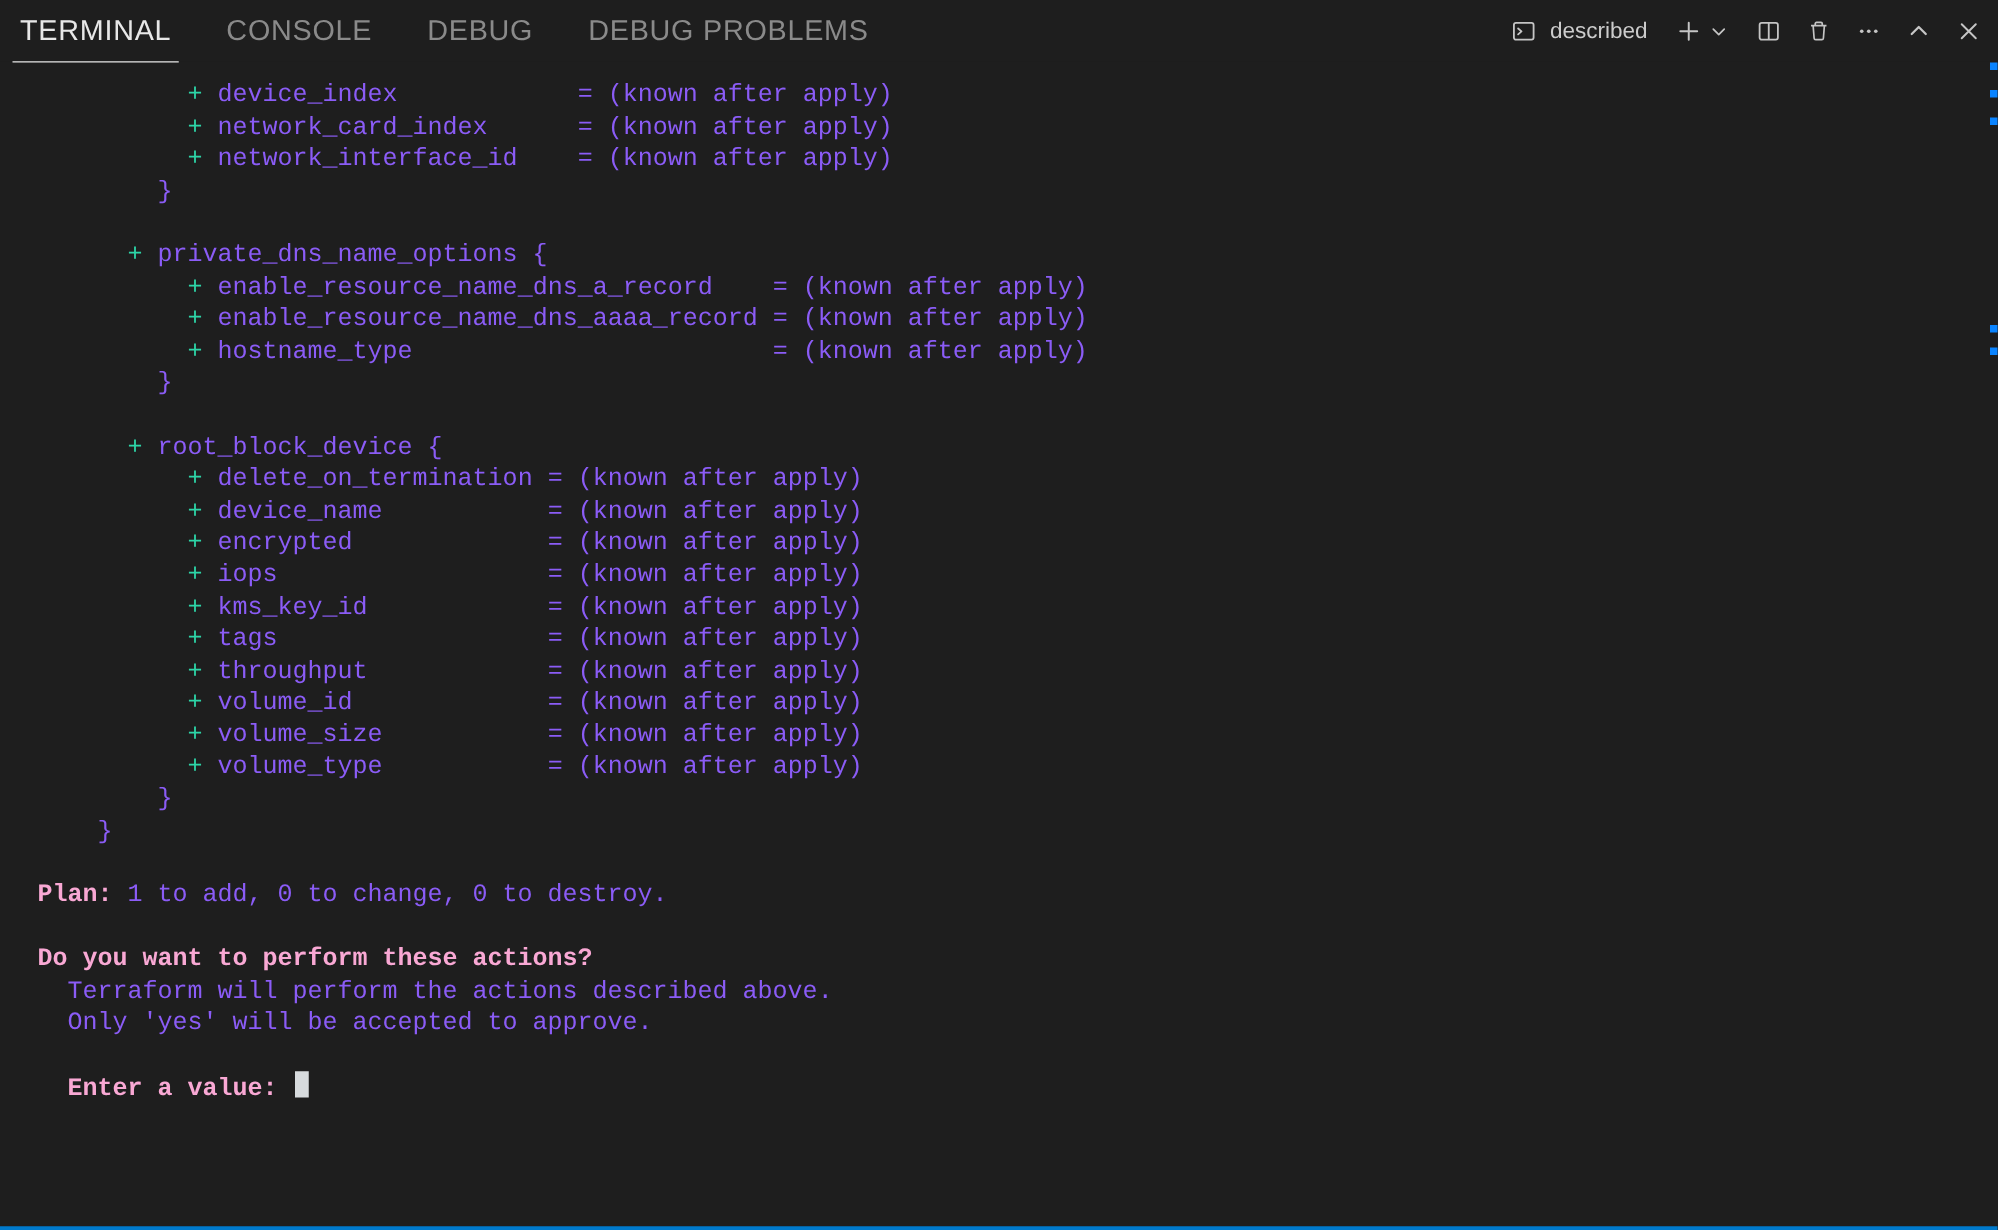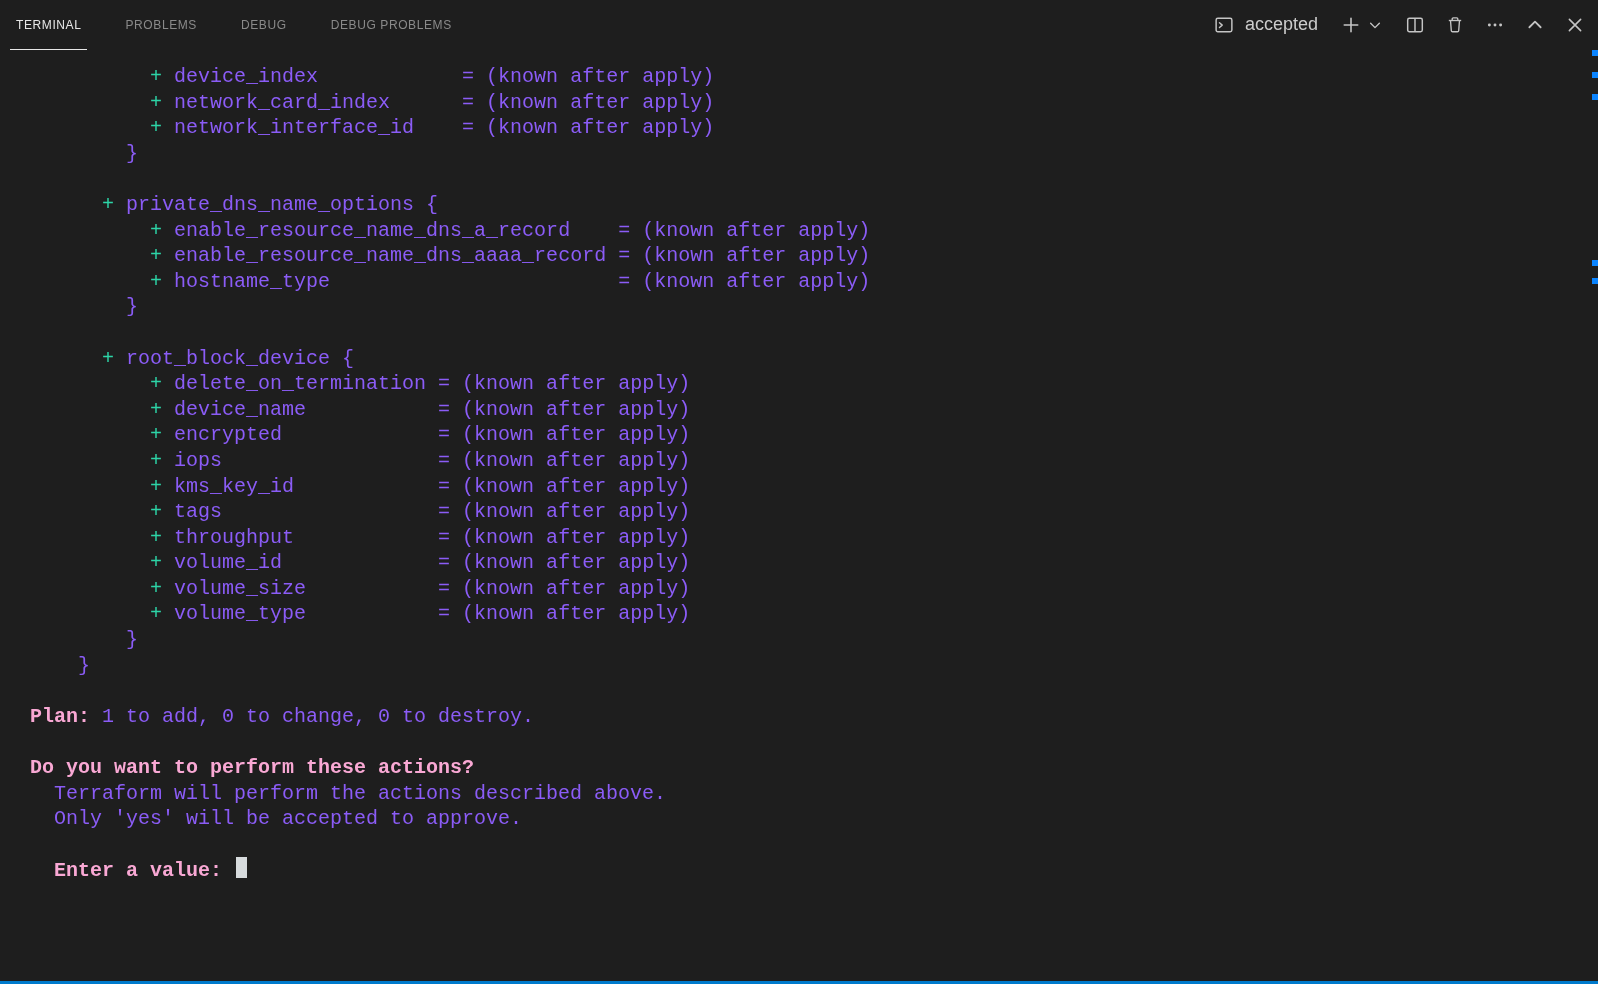--- a/index.html
+++ b/index.html
@@ -26,21 +26,21 @@
     gap: 28px;
   }
   .tabbar .tabs {
     display: flex;
     gap: 44px;
     align-items: center;
     height: 100%;
   }
   .tab {
     font-family: -apple-system, BlinkMacSystemFont, "Segoe UI", sans-serif;
-    font-size: 12px;
+    font-size: 23px;
     letter-spacing: 0.6px;
     color: #8a8a8a;
     cursor: pointer;
     height: 100%;
     display: flex;
     align-items: center;
     position: relative;
     font-weight: 400;
   }
   .tab.active {
@@ -121,34 +121,34 @@
     display: block;
   }
 </style>
 </head>
 <body>
 
 <div class="panel">
   <div class="tabbar">
     <div class="tabs">
       <div class="tab active">TERMINAL</div>
-      <div class="tab">PROBLEMS</div>
+      <div class="tab">CONSOLE</div>
       <div class="tab">DEBUG</div>
       <div class="tab">DEBUG PROBLEMS</div>
     </div>
     <div class="spacer"></div>
     <div class="actions">
       <div class="term-label-group">
         <span class="icon-btn">
           <svg viewBox="0 0 16 16" fill="none" stroke="currentColor" stroke-width="1.3">
             <rect x="1" y="2" width="14" height="12" rx="1.5"></rect>
             <path d="M4 6l2.4 2.1L4 10.2" stroke-linecap="round" stroke-linejoin="round"></path>
           </svg>
         </span>
-        <span>accepted</span>
+        <span>described</span>
       </div>
       <div class="plus-group">
         <span class="icon-btn">
           <svg viewBox="0 0 16 16" stroke="currentColor" stroke-width="1.4" stroke-linecap="round">
               <path d="M8 2v12M2 8h12"></path>
             </svg>
         </span>
         <span class="icon-btn sm">
           <svg viewBox="0 0 16 16" stroke="currentColor" stroke-width="1.6" fill="none" stroke-linecap="round" stroke-linejoin="round">
               <path d="M3 6l5 5 5-5"></path>

